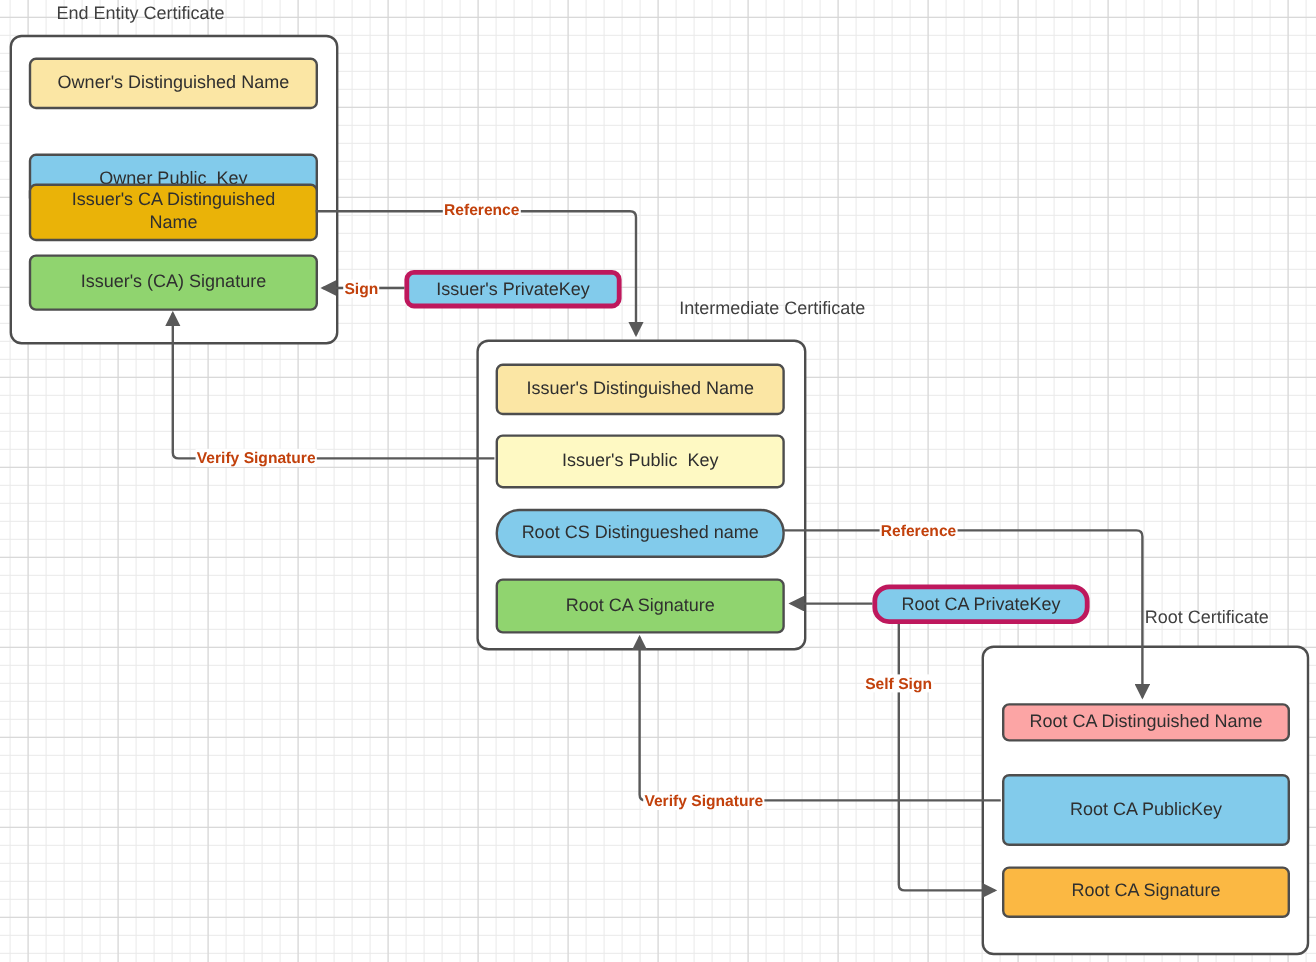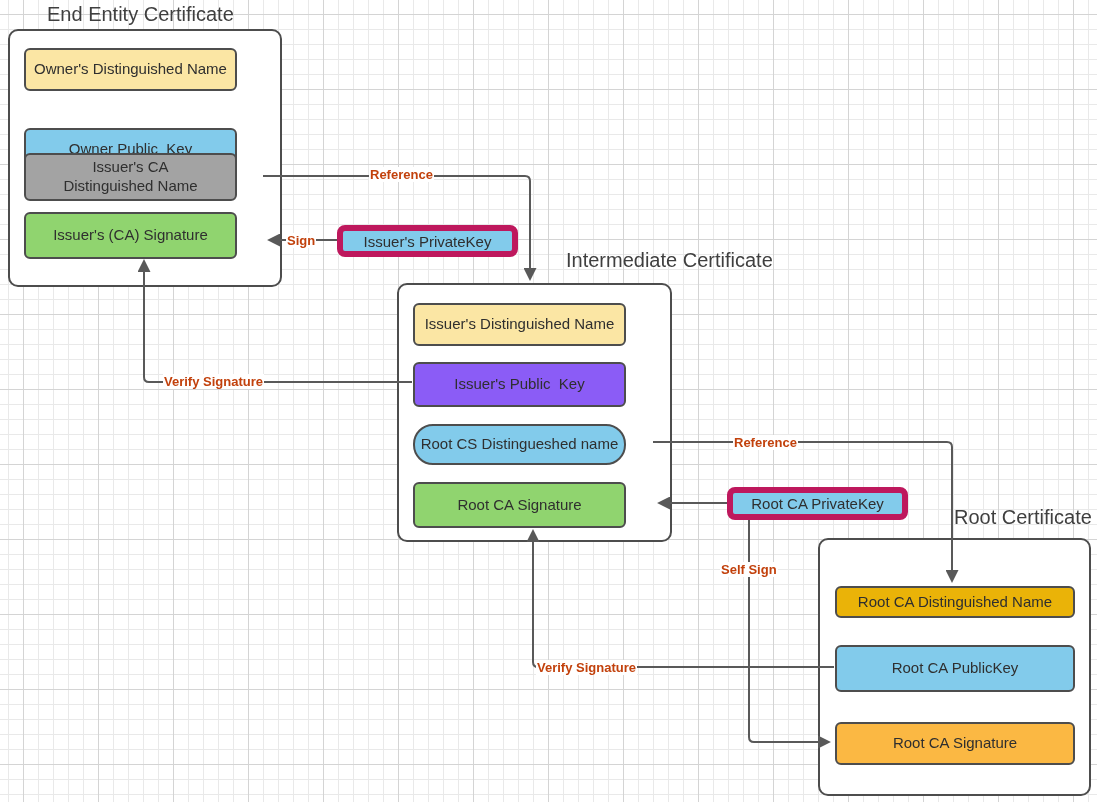--- a/index.html
+++ b/index.html
@@ -22,47 +22,47 @@
 
   .group {
     position: absolute;
     background: #ffffff;
     border: 2.5px solid #4d4d4d;
     border-radius: 10px;
     z-index: 1;
   }
   .group-title {
     position: absolute;
-    font-size: 20px;
+    font-size: 15px;
     color: #3f3f3f;
     white-space: nowrap;
     z-index: 1;
   }
   .node {
     position: absolute;
     left: 14px;
-    width: 213px;
+    width: 241px;
     border: 2px solid #4d4d4d;
     border-radius: 6px;
     box-sizing: border-box;
     display: flex;
     align-items: center;
     justify-content: center;
     text-align: center;
     font-size: 15px;
     line-height: 1.25;
     color: #2f2f2f;
     white-space: pre-wrap;
     padding: 0 4px;
     z-index: 1;
   }
   .node.tight { padding: 0 20px; }
   .standalone {
     position: absolute;
-    border: 6px solid #be185d;
+    border: 4px solid #be185d;
     border-radius: 8px;
     box-sizing: border-box;
     display: flex;
     align-items: center;
     justify-content: center;
     font-size: 15px;
     color: #2f2f2f;
     white-space: pre;
     z-index: 1;
   }
@@ -85,39 +85,39 @@
 
 <div class="canvas">
 
   <div class="group-title" style="left:47px; top:3px;">End Entity Certificate</div>
   <div class="group-title" style="left:566px; top:249px;">Intermediate Certificate</div>
   <div class="group-title" style="left:954px; top:506px;">Root Certificate</div>
 
   <div class="group" style="left:8px; top:29px; width:270px; height:254px;">
     <div class="node" style="top: 17px; height: 43px; background-color: rgb(251, 230, 164);">Owner's Distinguished Name</div>
     <div class="node" style="top: 70px; height: 43px; background-color: rgb(130, 203, 235); margin-top: 27px;">Owner Public  Key</div>
-    <div class="node tight" style="top: 122px; height: 48px; background-color: #a3a3a3;">Issuer's CA Distinguished Name</div>
+    <div class="node tight" style="top: 122px; height: 48px; background-color: #eab308;">Issuer's CA Distinguished Name</div>
     <div class="node" style="top: 181px; height: 47px; background-color: rgb(144, 212, 111);">Issuer's (CA) Signature</div>
   </div>
 
   <div class="group" style="left:397px; top:283px; width:271px; height:255px;">
     <div class="node" style="top: 18px; height: 43px; background-color: rgb(251, 230, 164);">Issuer's Distinguished Name</div>
-    <div class="node" style="top: 77px; height: 45px; background-color: #8b5cf6;">Issuer's Public  Key</div>
+    <div class="node" style="top: 77px; height: 45px; background-color: #fef9c3;">Issuer's Public  Key</div>
     <div class="node" style="top: 139px; height: 41px; background-color: rgb(130, 203, 235); border-radius: 20px;">Root CS Distingueshed name</div>
     <div class="node" style="top: 197px; height: 46px; background-color: rgb(144, 212, 111);">Root CA Signature</div>
   </div>
 
   <div class="group" style="left:818px; top:538px; width:269px; height:254px;">
-    <div class="node" style="left: 15px; width: 240px; top: 46px; height: 32px; background-color: #eab308;">Root CA Distinguished Name</div>
-    <div class="node" style="left: 15px; width: 240px; top: 105px; height: 47px; background-color: rgb(130, 203, 235);">Root CA PublicKey</div>
+    <div class="node" style="left: 15px; width: 240px; top: 46px; height: 32px; background-color: #fca5a5;">Root CA Distinguished Name</div>
+    <div class="node" style="left: 15px; width: 240px; top: 105px; height: 60px; background-color: rgb(130, 203, 235);">Root CA PublicKey</div>
     <div class="node" style="left: 15px; width: 240px; top: 182px; height: 43px; background-color: rgb(251, 184, 67);">Root CA Signature</div>
   </div>
 
   <div class="standalone" style="left: 337px; top: 225px; width: 181px; height: 32px; background-color: rgb(130, 203, 235);">Issuer's PrivateKey</div>
-  <div class="standalone" style="left: 727px; top: 487px; width: 181px; height: 33px; background-color: rgb(130, 203, 235);">Root CA PrivateKey</div>
+  <div class="standalone" style="left: 727px; top: 487px; width: 181px; height: 33px; background-color: rgb(130, 203, 235); border-radius: 14px;">Root CA PrivateKey</div>
 
   <svg class="wires" width="1097" height="802" viewBox="0 0 1097 802">
     <defs>
       <marker id="arrow" viewBox="0 0 10 10" refX="8.5" refY="5" markerWidth="6.5" markerHeight="6.5" orient="auto">
         <path d="M 0 0 L 10 5 L 0 10 z" fill="#595959"></path>
       </marker>
     </defs>
     <path class="wire" d="M 263 176 L 525 176 Q 530 176 530 181 L 530 279" marker-end="url(#arrow)"></path>
     <path class="wire" d="M 337 240 L 269 240" marker-end="url(#arrow)"></path>
     <path class="wire" d="M 412 382 L 149 382 Q 144 382 144 377 L 144 261" marker-end="url(#arrow)"></path>

